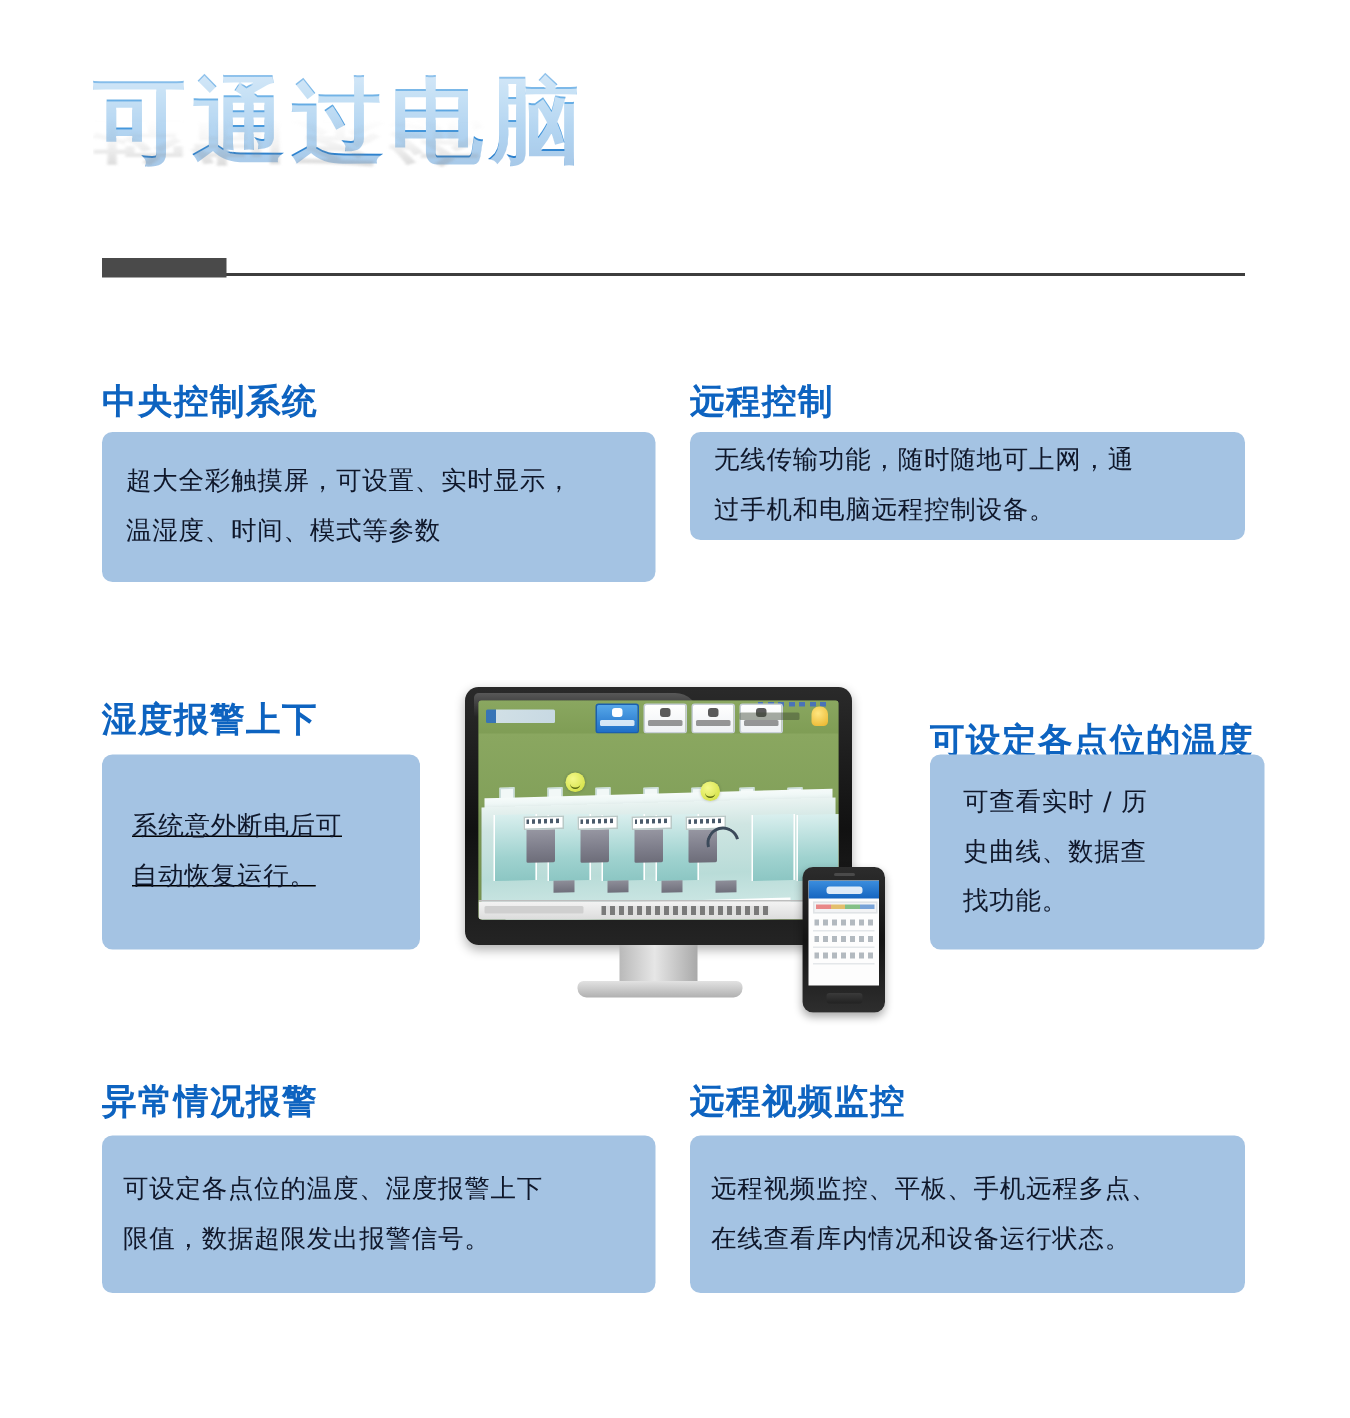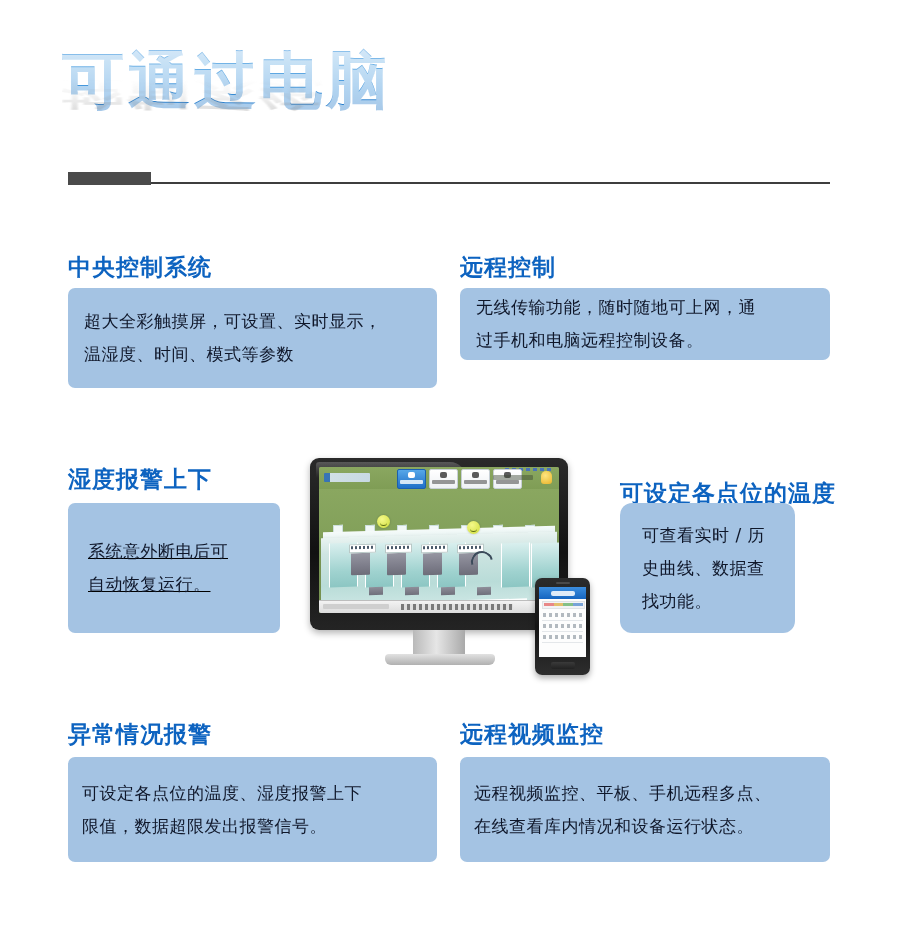--- a/index.html
+++ b/index.html
@@ -106,21 +106,21 @@
     line-height: 33px;
     color: #0f172a;
     letter-spacing: 0.5px;
     white-space: pre-line;
   }
 
   
   #card-central   { left: 68px;  top: 288px; width: 369px; height: 100px; padding: 0 16px; }
   #card-remote    { left: 460px; top: 288px; width: 370px; height: 72px; padding: 0 16px; justify-content: center; }
   #card-power     { left: 68px;  top: 503px; width: 212px; height: 130px; padding: 0 20px; text-decoration: underline; }
-  #card-data      { left: 620px; top: 503px; width: 175px; height: 130px; padding: 0 22px; border-radius: 12px; }
+  #card-data      { left: 620px; top: 503px; width: 223px; height: 130px; padding: 0 22px; }
   #card-alarm     { left: 68px;  top: 757px; width: 369px; height: 105px; padding: 0 14px; }
   #card-video     { left: 460px; top: 757px; width: 370px; height: 105px; padding: 0 14px; }
 
   #head-central   { left: 68px;  top: 237px; }
   #head-remote    { left: 460px; top: 237px; }
   #head-power     { left: 68px;  top: 449px; }
   #head-data      { left: 620px; top: 463px; }
   #head-alarm     { left: 68px;  top: 704px; }
   #head-video     { left: 460px; top: 704px; }
 

